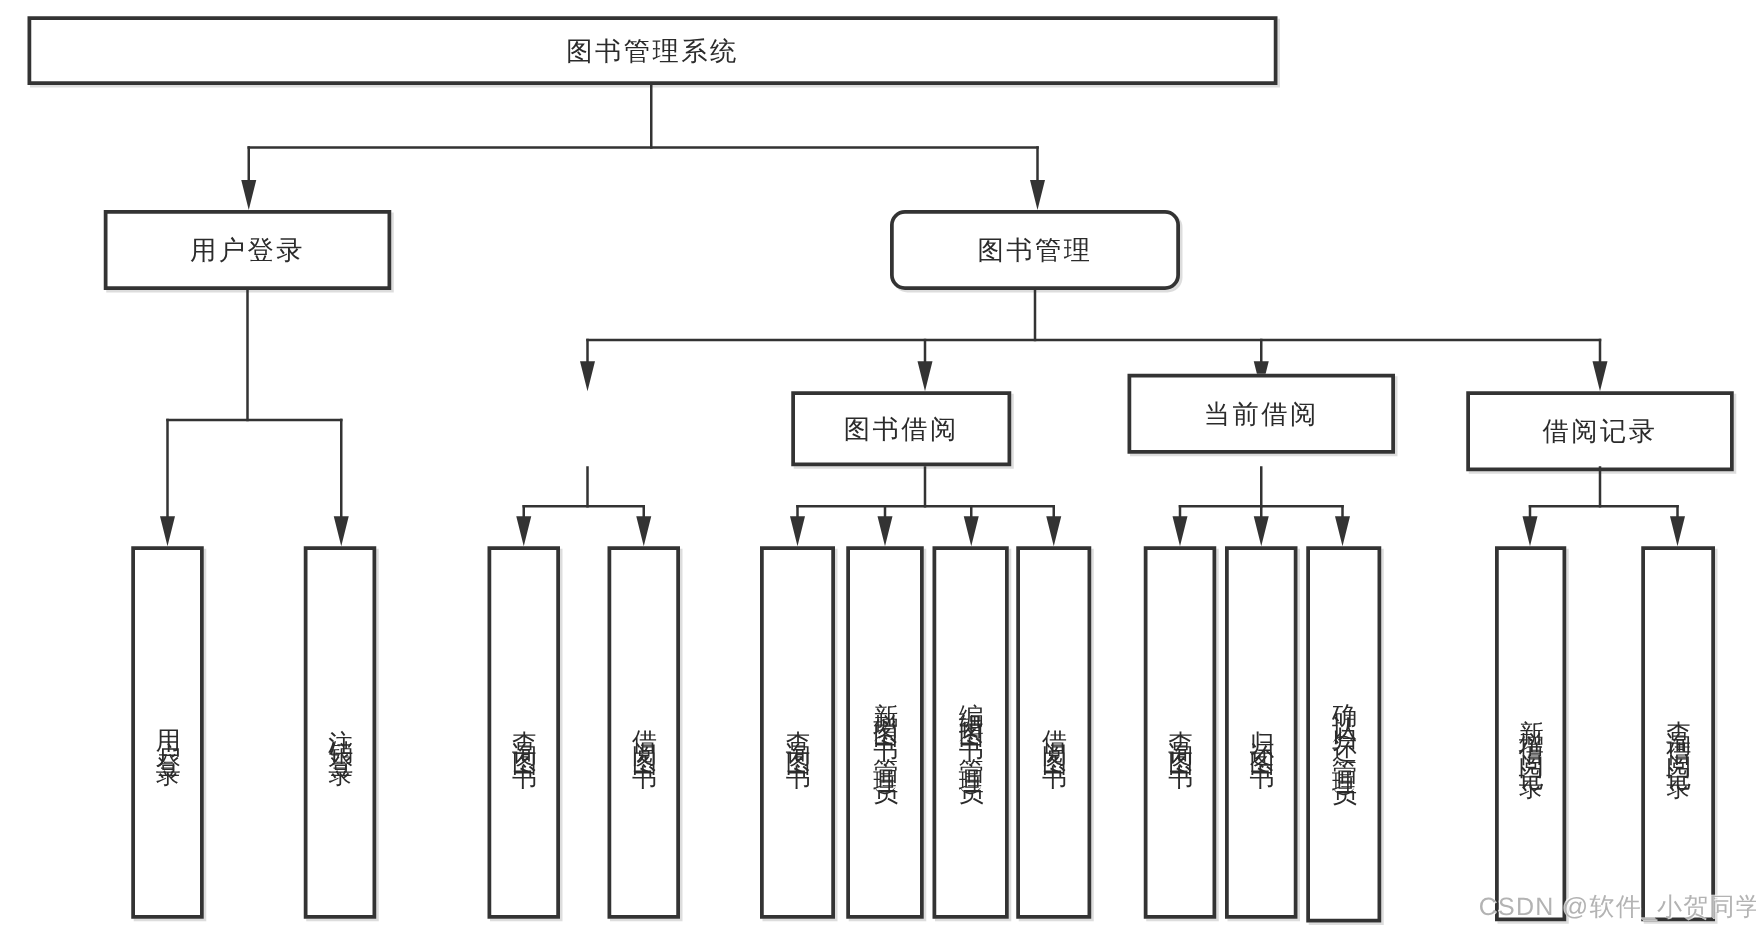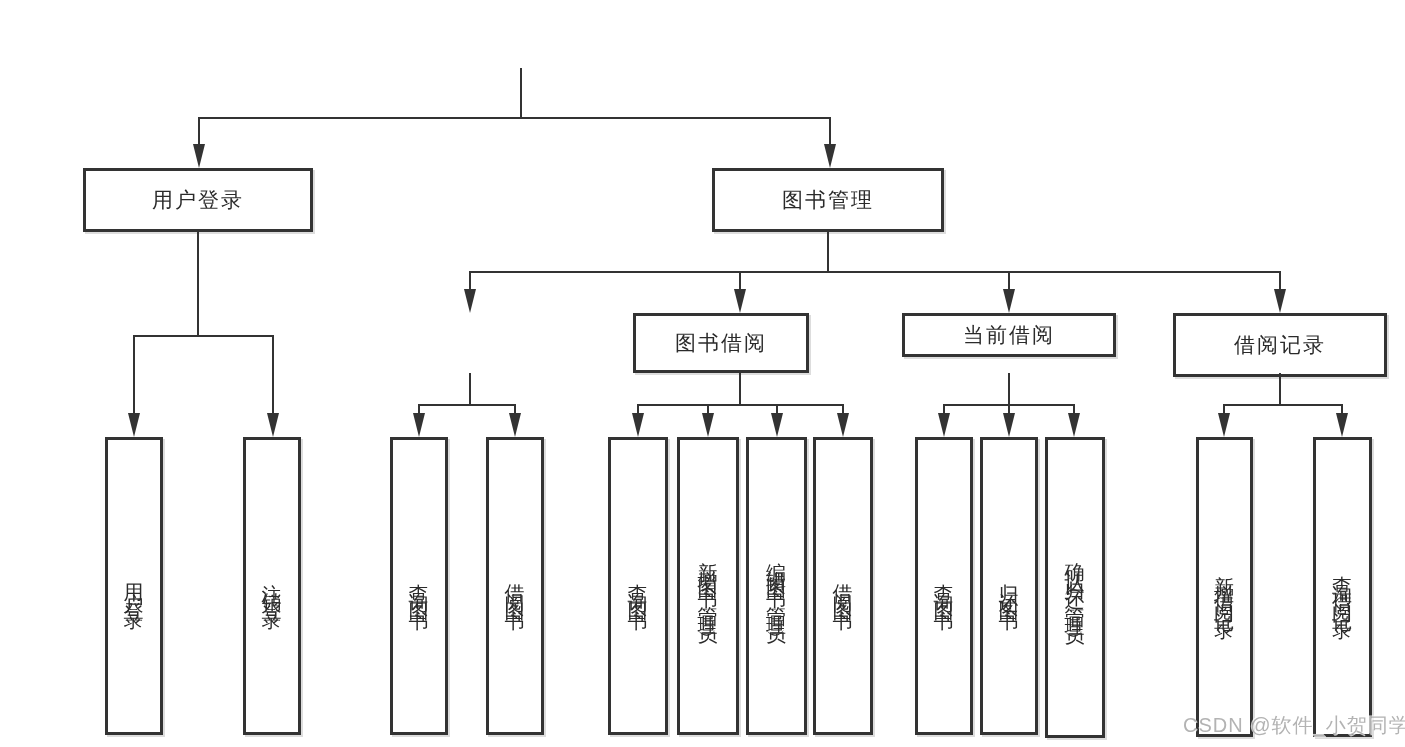--- a/index.html
+++ b/index.html
@@ -67,32 +67,35 @@
     white-space: nowrap;
     text-shadow: -1px -1px 0 rgba(255,255,255,0.75), 1px 1px 0 rgba(255,255,255,0.75);
     z-index: 10;
   }
 </style>
 </head>
 <body>
 
 <div id="canvas">
 
+  <div class="hbox" style="left:22px; top:13px; width:1000px; height:55px;">
+    <span class="hlabel">图书管理系统</span>
+  </div>
 
   <div class="line" style="left:520px; top:68px; width:2px; height:51px;"></div>
   <div class="line" style="left:198px; top:117px; width:633px; height:2px;"></div>
   <div class="line" style="left:198px; top:117px; width:2px; height:30px;"></div>
   <div class="arr" style="left:193px; top:144px;"></div>
   <div class="line" style="left:829px; top:117px; width:2px; height:30px;"></div>
   <div class="arr" style="left:824px; top:144px;"></div>
 
   <div class="hbox" style="left:83px; top:168px; width:230px; height:64px;">
     <span class="hlabel">用户登录</span>
   </div>
-  <div class="hbox" style="left:712px; top:168px; width:232px; height:64px;">
+  <div class="hbox" style="left:712px; top:168px; width:232px; height:64px;border-radius:12px;">
     <span class="hlabel">图书管理</span>
   </div>
 
   <div class="line" style="left:197px; top:232px; width:2px; height:105px;"></div>
   <div class="line" style="left:133px; top:335px; width:141px; height:2px;"></div>
   <div class="line" style="left:133px; top:335px; width:2px; height:80px;"></div>
   <div class="arr" style="left:128px; top:413px;"></div>
   <div class="line" style="left:272px; top:335px; width:2px; height:80px;"></div>
   <div class="arr" style="left:267px; top:413px;"></div>
 
@@ -103,21 +106,21 @@
   <div class="line" style="left:739px; top:271px; width:2px; height:22px;"></div>
   <div class="arr" style="left:734px; top:289px;"></div>
   <div class="line" style="left:1008px; top:271px; width:2px; height:22px;"></div>
   <div class="arr" style="left:1003px; top:289px;"></div>
   <div class="line" style="left:1279px; top:271px; width:2px; height:22px;"></div>
   <div class="arr" style="left:1274px; top:289px;"></div>
 
   <div class="hbox" style="left:633px; top:313px; width:176px; height:60px;">
     <span class="hlabel">图书借阅</span>
   </div>
-  <div class="hbox" style="left:902px; top:313px; width:214px; height:44px;">
+  <div class="hbox" style="left:902px; top:299px; width:214px; height:64px;">
     <span class="hlabel">当前借阅</span>
   </div>
   <div class="hbox" style="left:1173px; top:313px; width:214px; height:64px;">
     <span class="hlabel">借阅记录</span>
   </div>
 
   <div class="line" style="left:469px; top:373px; width:2px; height:33px;"></div>
   <div class="line" style="left:418px; top:404px; width:98px; height:2px;"></div>
   <div class="line" style="left:418px; top:404px; width:2px; height:12px;"></div>
   <div class="arr" style="left:413px; top:413px;"></div>

